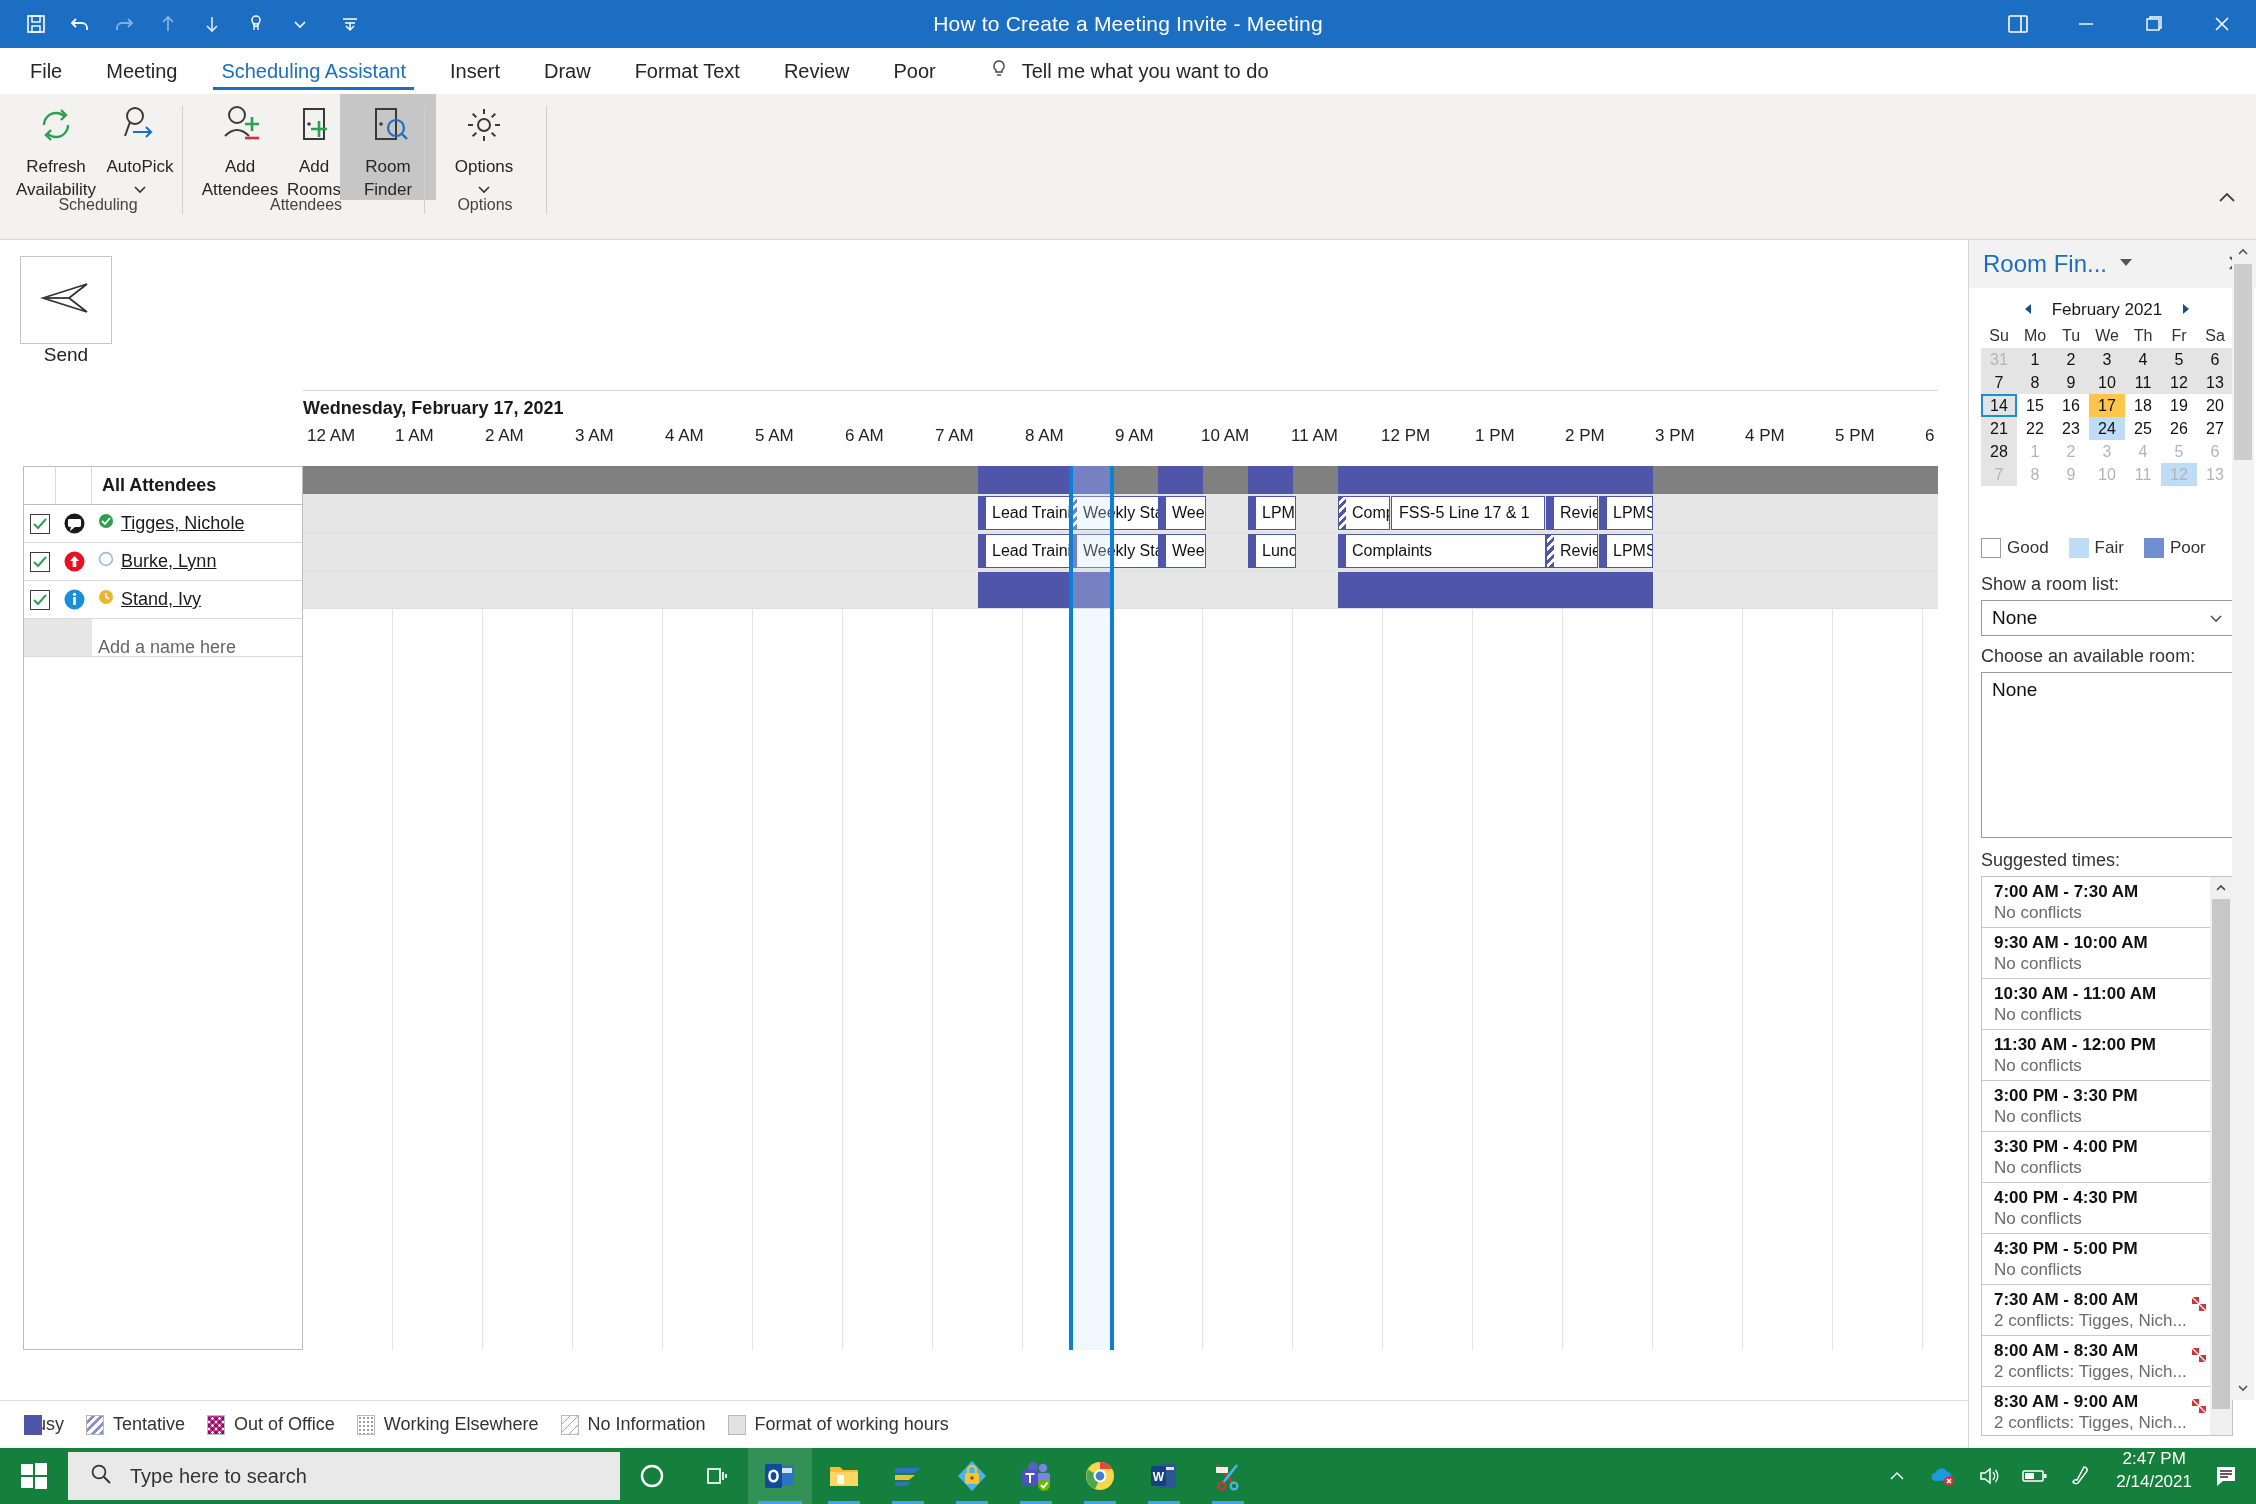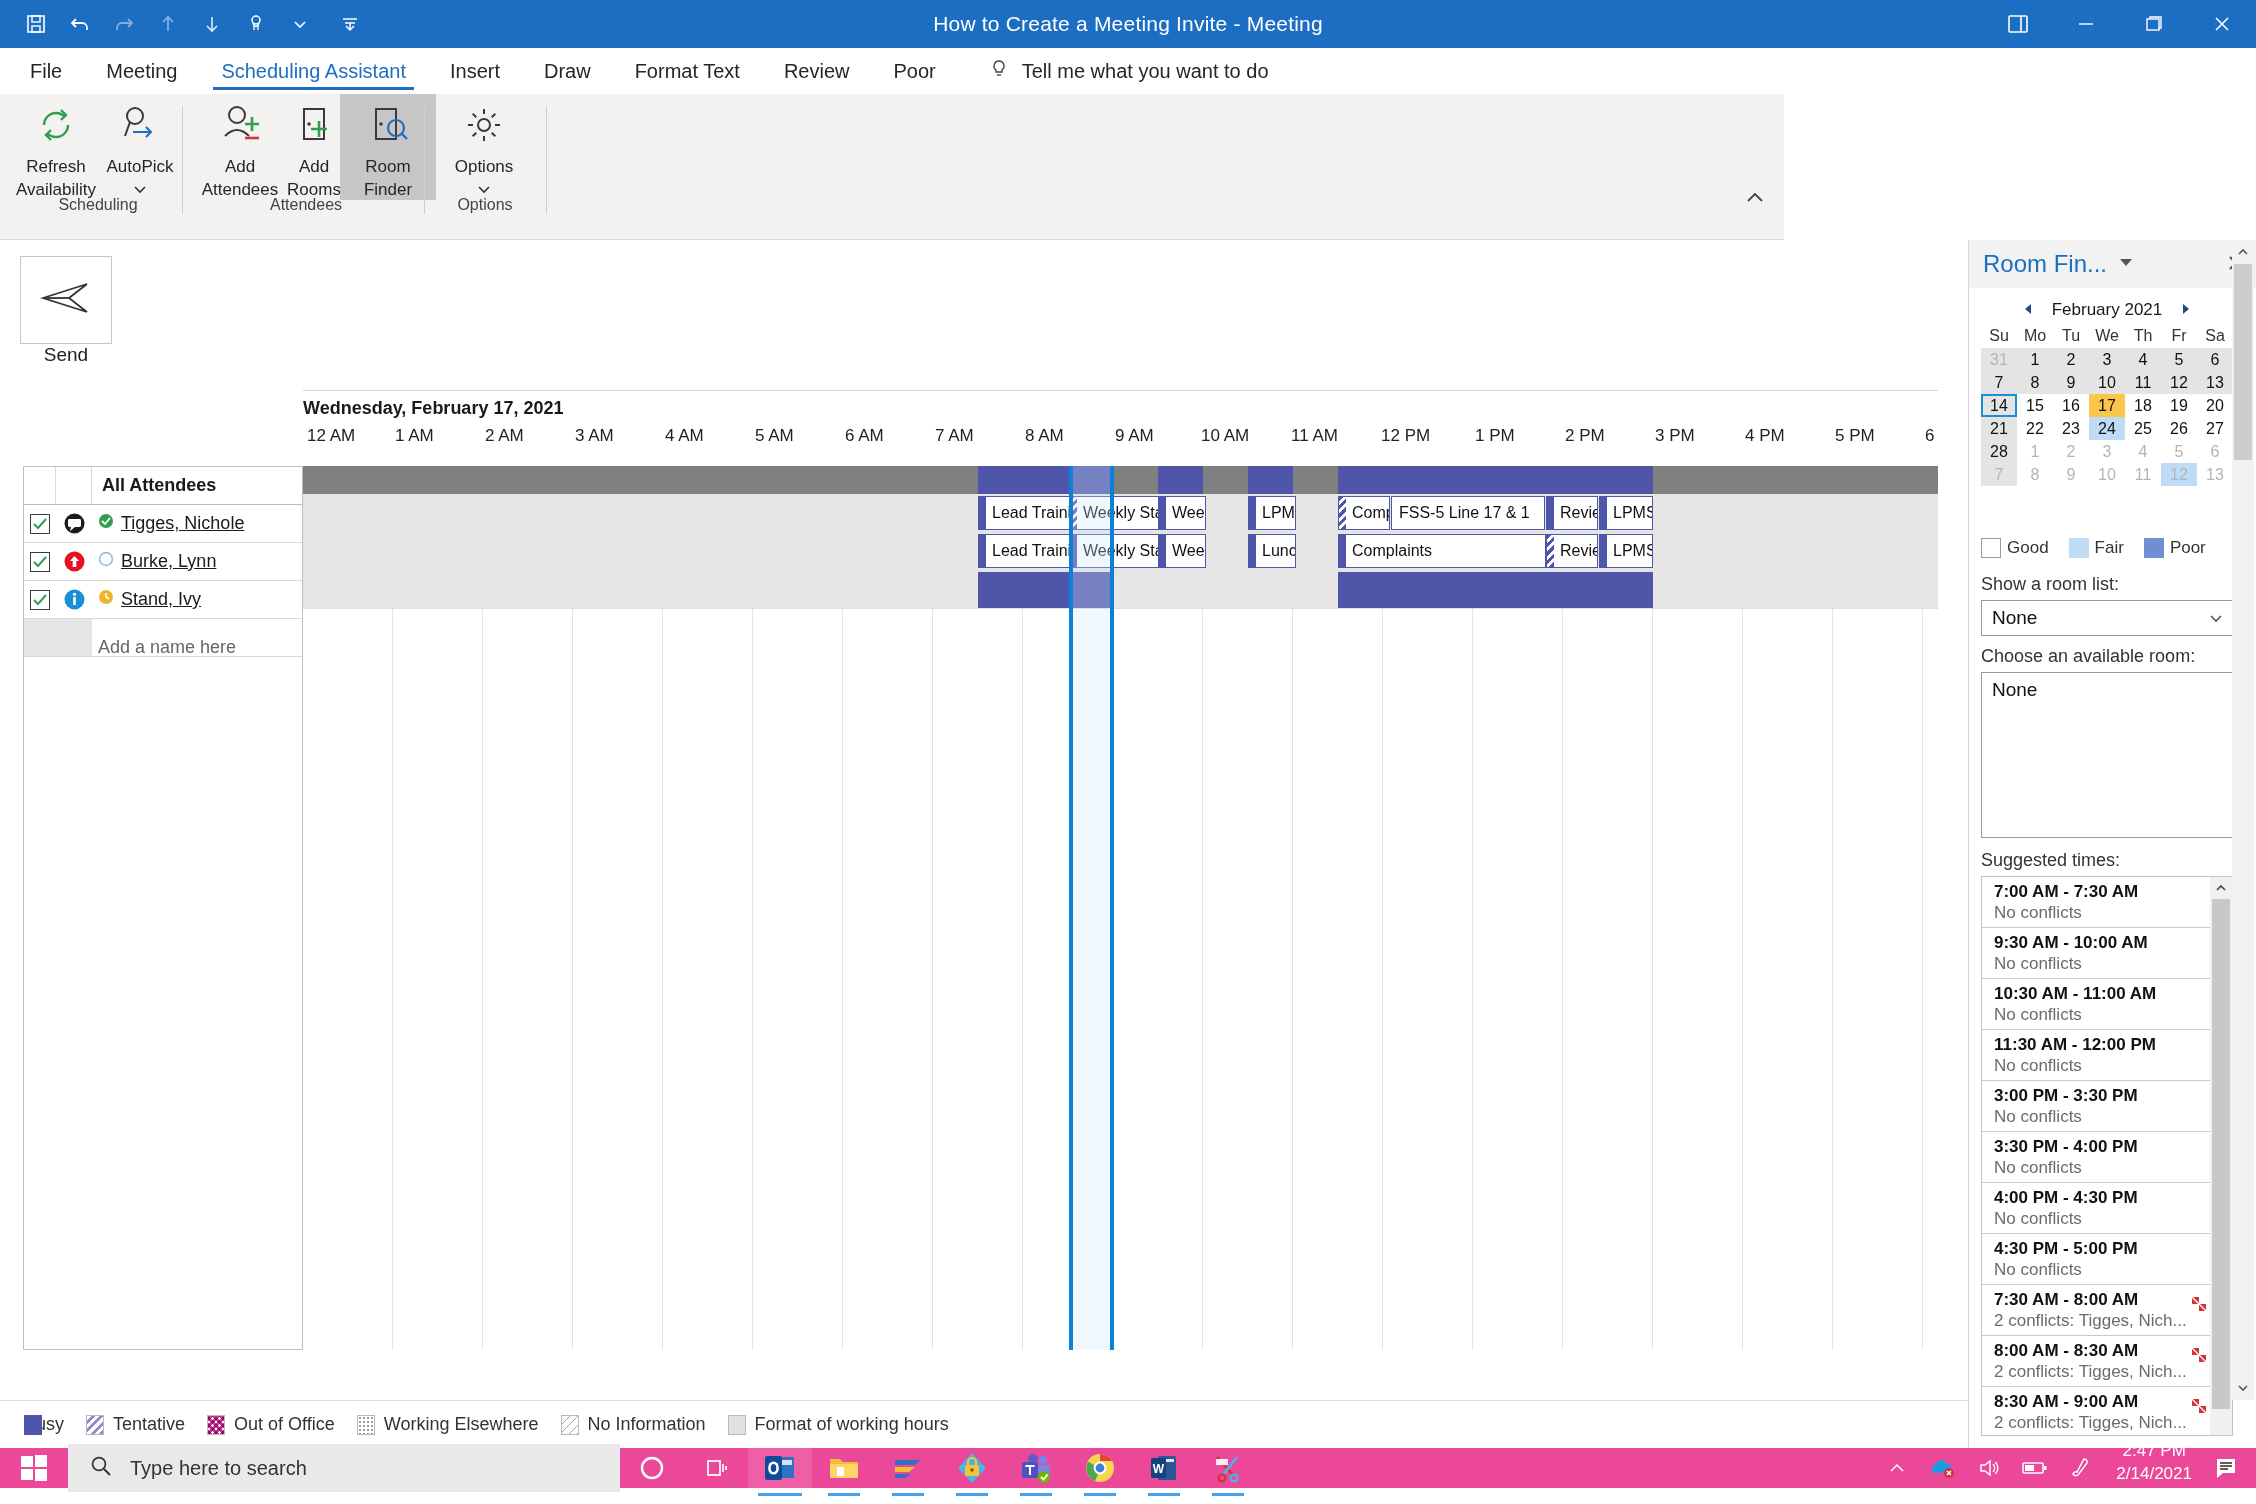--- a/index.html
+++ b/index.html
@@ -41,21 +41,21 @@
   }
   .rtab.active { color: #1b6ec2; font-weight: normal; }
   .rtab.active::after {
     content: ""; position: absolute; left: 14px; right: 14px; bottom: 3px;
     height: 3px; background: #1b6ec2;
   }
   .tellme { display: flex; align-items: center; gap: 12px; padding-left: 30px; font-size: 20px; color: #262626; text-align: center; }
 
   
   .ribbon {
-    position: absolute; top: 94px; left: 0; width: 1784px; height: 146px;
+    position: absolute; top: 94px; left: 0; width: 2256px; height: 146px;
     background: #f3f2f1; border-bottom: 1px solid #d9d9d9;
   }
   .rgroup { position: absolute; top: 0; height: 124px; }
   .rgroup-label {
     position: absolute; bottom: 4px; width: 100%; text-align: center;
     font-size: 16px; color: #444; white-space: nowrap;
   }
   .rgroup-sep { position: absolute; top: 12px; width: 1px; height: 108px; background: #d2d0ce; }
   .rbtn {
     position: absolute; display: flex; flex-direction: column; align-items: center;
@@ -203,21 +203,21 @@
   .sug-conflict-ic { position: absolute; right: 22px; top: 10px; }
   .sug-sb { position: absolute; right: 0; top: 0; width: 22px; height: 100%; background: #f0f0f0; }
   .sug-sb .a { height: 22px; display: flex; align-items: center; justify-content: center; color: #444; }
   .sug-sb .th { position: absolute; top: 22px; left: 2px; width: 18px; height: 694px; background: #c8c8c8; }
 
   .rf-scroll { position: absolute; right: 2px; top: 0; width: 22px; height: 1160px; background: #f2f2f2; }
   .rf-scroll .a { height: 24px; display: flex; align-items: center; justify-content: center; color: #555; }
   .rf-scroll .th { position: absolute; top: 24px; left: 2px; width: 18px; height: 196px; background: #cdcdcd; }
 
   
-  .taskbar { position: absolute; left: 0; top: 1448px; width: 2256px; height: 40px; background: #ec4899; display: flex; align-items: center; }
+  .taskbar { position: absolute; left: 0; top: 1448px; width: 2256px; height: 56px; background: #15803d; display: flex; align-items: center; }
   .tb-start { width: 68px; height: 56px; display: flex; align-items: center; justify-content: center; }
   .tb-search { width: 552px; height: 48px; background: #e9e9e9; display: flex; align-items: center; gap: 18px; padding-left: 22px; font-size: 20px; color: #333; }
   .tb-icon { width: 64px; height: 56px; display: flex; align-items: center; justify-content: center; position: relative; }
   .tb-icon.active { background: rgba(255,255,255,.13); }
   .tb-icon.active::after { content:""; position:absolute; left:10px; right:10px; bottom:0; height:3px; background:#49a0e8; }
   .tb-icon.open::after { content:""; position:absolute; left:16px; right:16px; bottom:0; height:3px; background:#49a0e8; }
   .tray { margin-left: auto; display: flex; align-items: flex-start; gap: 0; padding-right: 6px; }
   .tray-ic { width: 46px; height: 56px; display: flex; align-items: center; justify-content: center; color: #fff; }
   .tb-clock { color: #fff; font-size: 17px; text-align: center; line-height: 1.35; padding: 0 12px; }
 </style>

